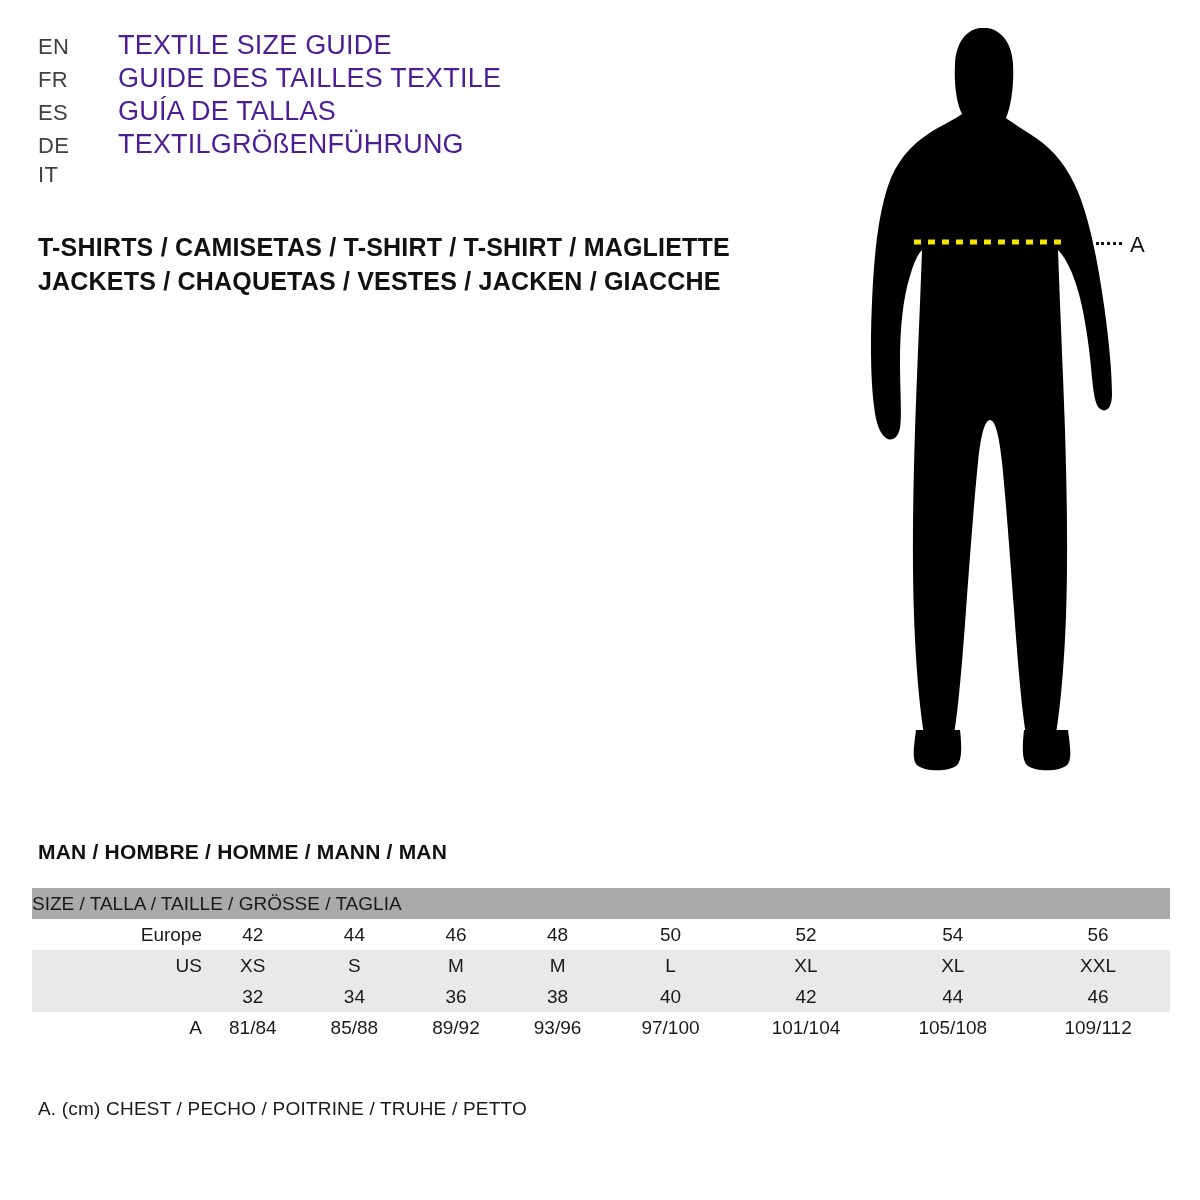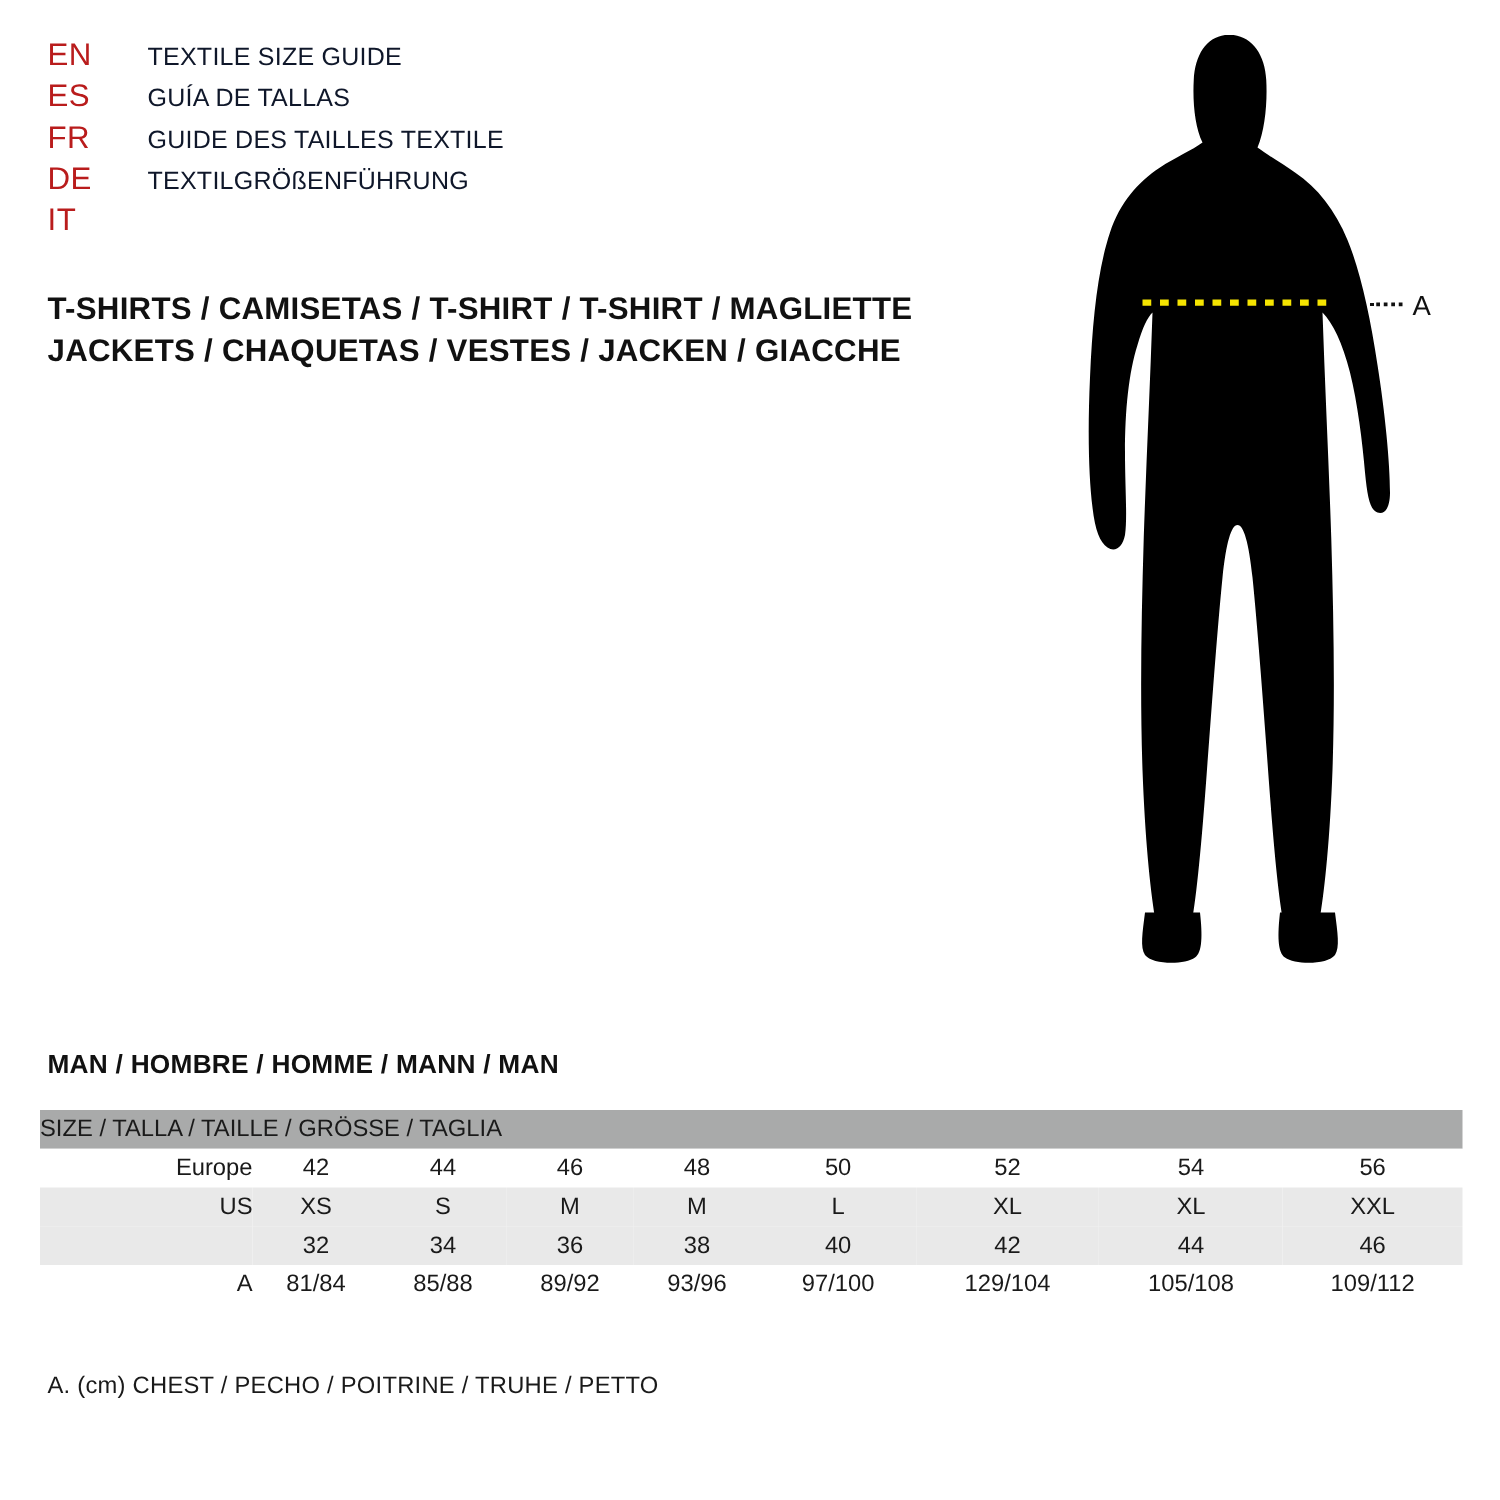--- a/index.html
+++ b/index.html
@@ -26,28 +26,28 @@
     top: 30px;
     width: 720px;
   }
   .lang-row {
     display: flex;
     align-items: baseline;
     height: 33px;
   }
   .lang-code {
     width: 80px;
-    font-size: 25px;
+    font-size: 22px;
     letter-spacing: 0.4px;
-    color: #b91c1c;
+    color: #404040;
   }
   .lang-text {
-    font-size: 20px;
-    letter-spacing: 0.2px;
-    color: #0f172a;
+    font-size: 27px;
+    letter-spacing: 0.2px;
+    color: #4c1d95;
     white-space: nowrap;
   }
 
   
   .category-block {
     position: absolute;
     left: 38px;
     top: 230px;
   }
   .category-line {
@@ -142,26 +142,26 @@
 <body>
 
 <div class="page">
 
   <div class="lang-block">
     <div class="lang-row">
       <span class="lang-code">EN</span>
       <span class="lang-text">TEXTILE SIZE GUIDE</span>
     </div>
     <div class="lang-row">
+      <span class="lang-code">FR</span>
+      <span class="lang-text">GUIDE DES TAILLES TEXTILE</span>
+    </div>
+    <div class="lang-row">
       <span class="lang-code">ES</span>
       <span class="lang-text">GUÍA DE TALLAS</span>
-    </div>
-    <div class="lang-row">
-      <span class="lang-code">FR</span>
-      <span class="lang-text">GUIDE DES TAILLES TEXTILE</span>
     </div>
     <div class="lang-row">
       <span class="lang-code">DE</span>
       <span class="lang-text">TEXTILGRÖßENFÜHRUNG</span>
     </div>
     <div class="lang-row">
       <span class="lang-code">IT</span>
     </div>
   </div>
 
@@ -263,21 +263,21 @@
         <td class="val-cell">44</td>
         <td class="val-cell">46</td>
       </tr>
       <tr class="row-light">
         <td class="label-cell">A</td>
         <td class="val-cell">81/84</td>
         <td class="val-cell">85/88</td>
         <td class="val-cell">89/92</td>
         <td class="val-cell">93/96</td>
         <td class="val-cell">97/100</td>
-        <td class="val-cell">129/104</td>
+        <td class="val-cell">101/104</td>
         <td class="val-cell">105/108</td>
         <td class="val-cell">109/112</td>
       </tr>
     </tbody>
   </table>
 
   <div class="footnote">A. (cm) CHEST / PECHO / POITRINE / TRUHE / PETTO</div>
 
 </div>
 

